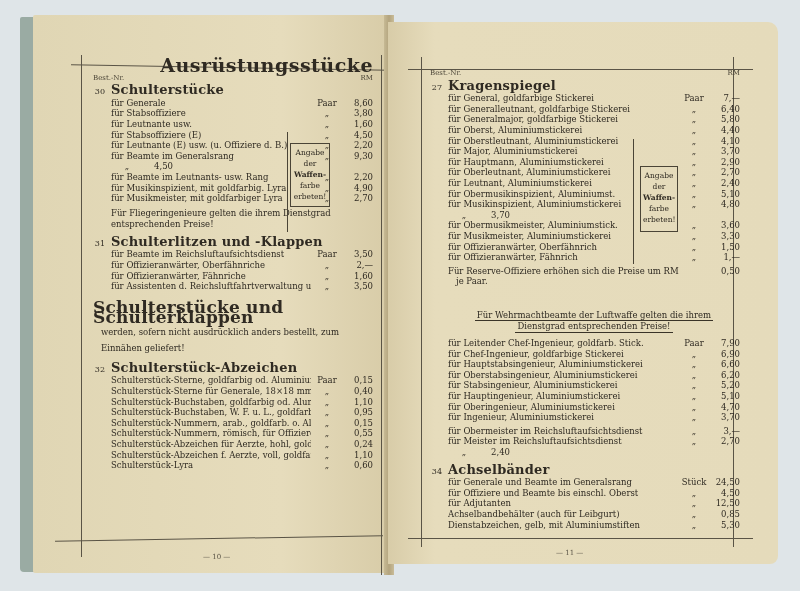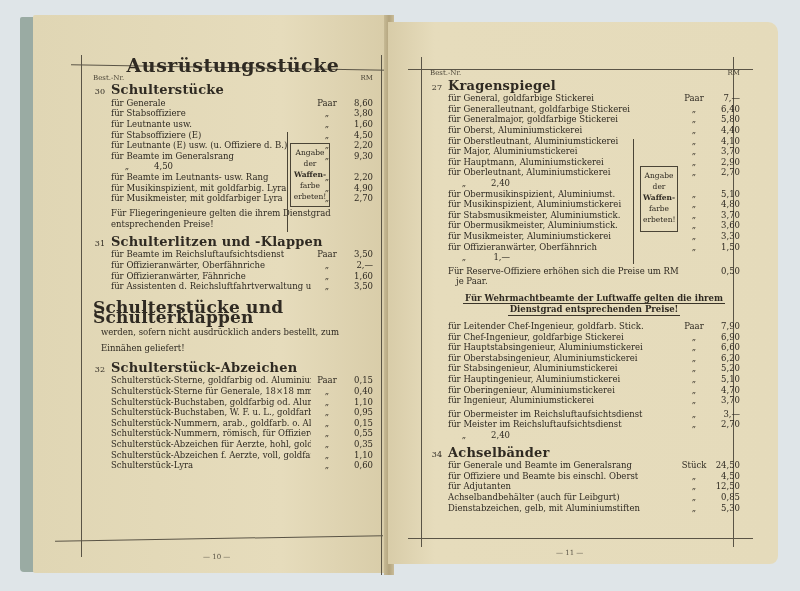--- a/index.html
+++ b/index.html
@@ -29,41 +29,41 @@
     }
     .gutter {
       position: absolute; left: 384px; top: 15px; width: 10px; height: 560px;
       background: linear-gradient(90deg, #c6b994, #b3a47e 50%, #c9bc98);
     }
     .frame-line { position: absolute; background: #5a5446; }
     .page-content { position: absolute; font-size: 8.5px; line-height: 10.6px; }
     .left .page-content { left: 60px; top: 45px; width: 280px; }
     .right .page-content { left: 42px; top: 46px; width: 310px; }
     .main-title {
-      text-align: center; font-family: "DejaVu Serif", serif; font-weight: bold;
+      text-align: right; font-family: "DejaVu Serif", serif; font-weight: bold;
       font-size: 19px; letter-spacing: 0.5px; margin-bottom: 2px;
     }
     .col-head { display: flex; justify-content: space-between; font-size: 7px; color: #4a4436; margin-bottom: 1px; }
     .sec-head { display: flex; align-items: baseline; gap: 6px; margin-top: 2px; }
     .sec-num { font-size: 8px; width: 12px; text-align: right; }
     .sec-title { font-weight: bold; font-size: 13px; letter-spacing: 0.2px; }
     .big-title { font-weight: bold; font-size: 17px; margin-top: 10px; letter-spacing: 0.2px; }
     .row { display: flex; align-items: baseline; padding-left: 18px; white-space: nowrap; }
     .row .desc { flex: 1; overflow: hidden; }
     .row .unit { width: 32px; text-align: center; }
     .row .price { width: 30px; text-align: right; }
     .note { padding-left: 18px; margin-top: 4px; line-height: 11px; }
     .note2 { padding-left: 8px; margin-top: 1px; line-height: 16px; }
     .spacer { height: 5px; }
     .angabe-box {
       position: absolute; border: 1px solid #4a4436; background: transparent;
       font-size: 7.5px; line-height: 11px; text-align: center; padding: 3px 2px;
     }
     .bracket-line { position: absolute; width: 1px; background: #4a4436; }
-    .underline-note { text-align: center; font-weight: bold; margin-top: 6px; padding-left: 18px; }
+    .underline-note { text-align: center; font-weight: normal; margin-top: 23px; padding-left: 18px; }
     .underline-note span { display: inline-block; border-bottom: 1px solid #3a3428; padding: 0 2px; }
     .page-num { position: absolute; font-size: 7px; color: #5a5446; }
   </style>
 </head>
 <body>
 
 <div class="spine-cover"></div>
 
 <div class="page left">
   <div class="frame-line" style="left:38px; top:52px; width:318px; height:1px; transform:rotate(1deg);"></div>
@@ -200,21 +200,21 @@
           <span class="price">0,15</span>
         </div>
         <div class="row">
           <span class="desc">Schulterstück-Nummern, römisch, für Offiziere der Landwehr u. Flugmeldedienst</span>
           <span class="unit">„</span>
           <span class="price">0,55</span>
         </div>
         <div class="row">
           <span class="desc">Schulterstück-Abzeichen für Aerzte, hohl, goldfarbig oder Aluminium</span>
           <span class="unit">„</span>
-          <span class="price">0,35</span>
+          <span class="price">0,24</span>
         </div>
         <div class="row">
           <span class="desc">Schulterstück-Abzeichen f. Aerzte, voll, goldfarb.</span>
           <span class="unit">„</span>
           <span class="price">1,10</span>
         </div>
         <div class="row">
           <span class="desc">Schulterstück-Lyra</span>
           <span class="unit">„</span>
           <span class="price">0,60</span>
@@ -287,54 +287,55 @@
           <span class="desc">für Hauptmann, Aluminiumstickerei</span>
           <span class="unit">„</span>
           <span class="price">2,90</span>
         </div>
         <div class="row">
           <span class="desc">für Oberleutnant, Aluminiumstickerei</span>
           <span class="unit">„</span>
           <span class="price">2,70</span>
         </div>
         <div class="row">
+          <span class="desc">für Leutnant, Aluminiumstickerei</span>
           <span class="unit">„</span>
           <span class="price">2,40</span>
         </div>
         <div class="row">
           <span class="desc">für Obermusikinspizient, Aluminiumst.</span>
           <span class="unit">„</span>
           <span class="price">5,10</span>
         </div>
         <div class="row">
           <span class="desc">für Musikinspizient, Aluminiumstickerei</span>
           <span class="unit">„</span>
           <span class="price">4,80</span>
         </div>
         <div class="row">
-          <span class="desc">für Stabsmusikmeister, Aluminiumstick.</span>
           <span class="unit">„</span>
           <span class="price">3,70</span>
         </div>
         <div class="row">
           <span class="desc">für Obermusikmeister, Aluminiumstick.</span>
           <span class="unit">„</span>
           <span class="price">3,60</span>
         </div>
         <div class="row">
           <span class="desc">für Musikmeister, Aluminiumstickerei</span>
           <span class="unit">„</span>
           <span class="price">3,30</span>
         </div>
         <div class="row">
           <span class="desc">für Offizieranwärter, Oberfähnrich</span>
           <span class="unit">„</span>
           <span class="price">1,50</span>
         </div>
         <div class="row">
+          <span class="desc">für Offizieranwärter, Fähnrich</span>
           <span class="unit">„</span>
           <span class="price">1,—</span>
         </div>
       </div>
     <div class="row" style="margin-top:3px;">
       <span class="desc">Für Reserve-Offiziere erhöhen sich die Preise um RM</span>
       <span class="price">0,50</span>
     </div>
     <div class="row" style="padding-left:26px;">
       <span>je Paar.</span>

